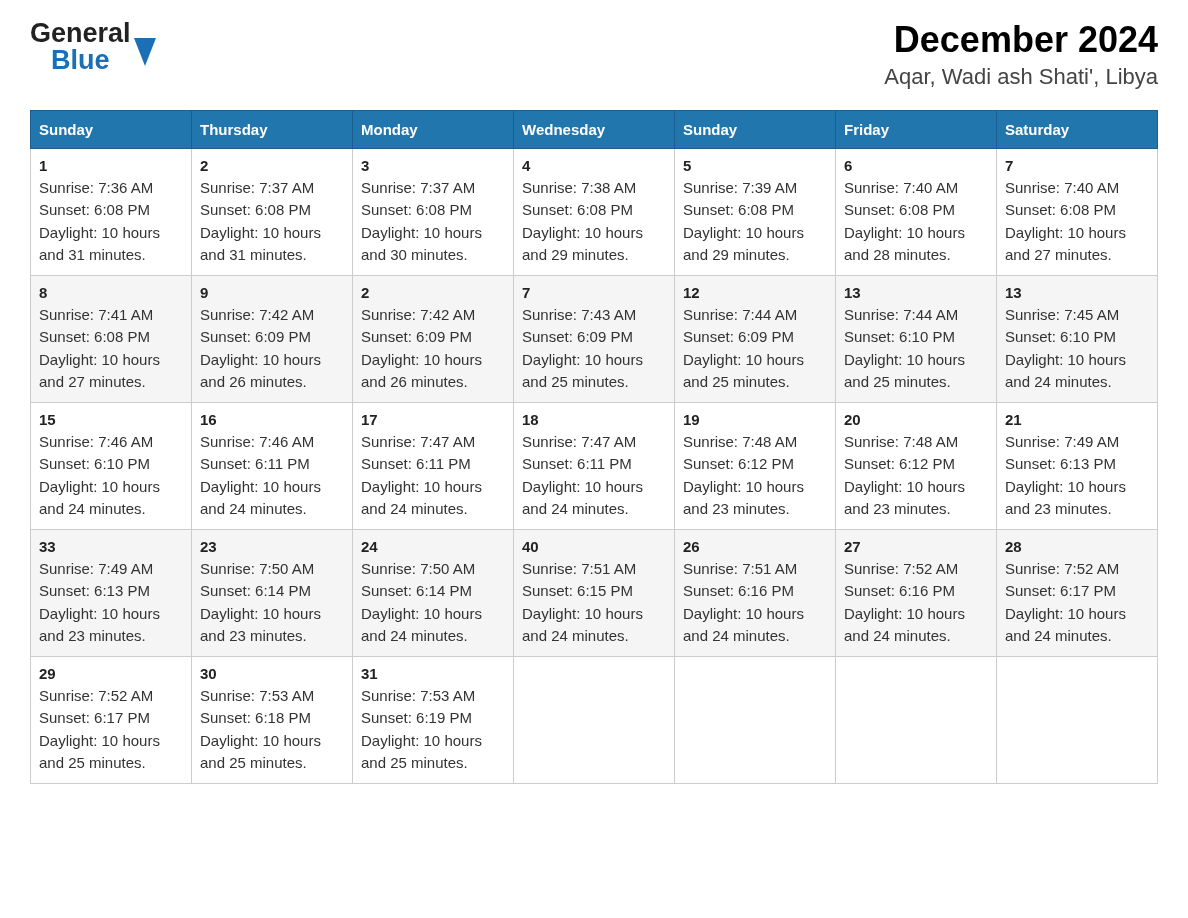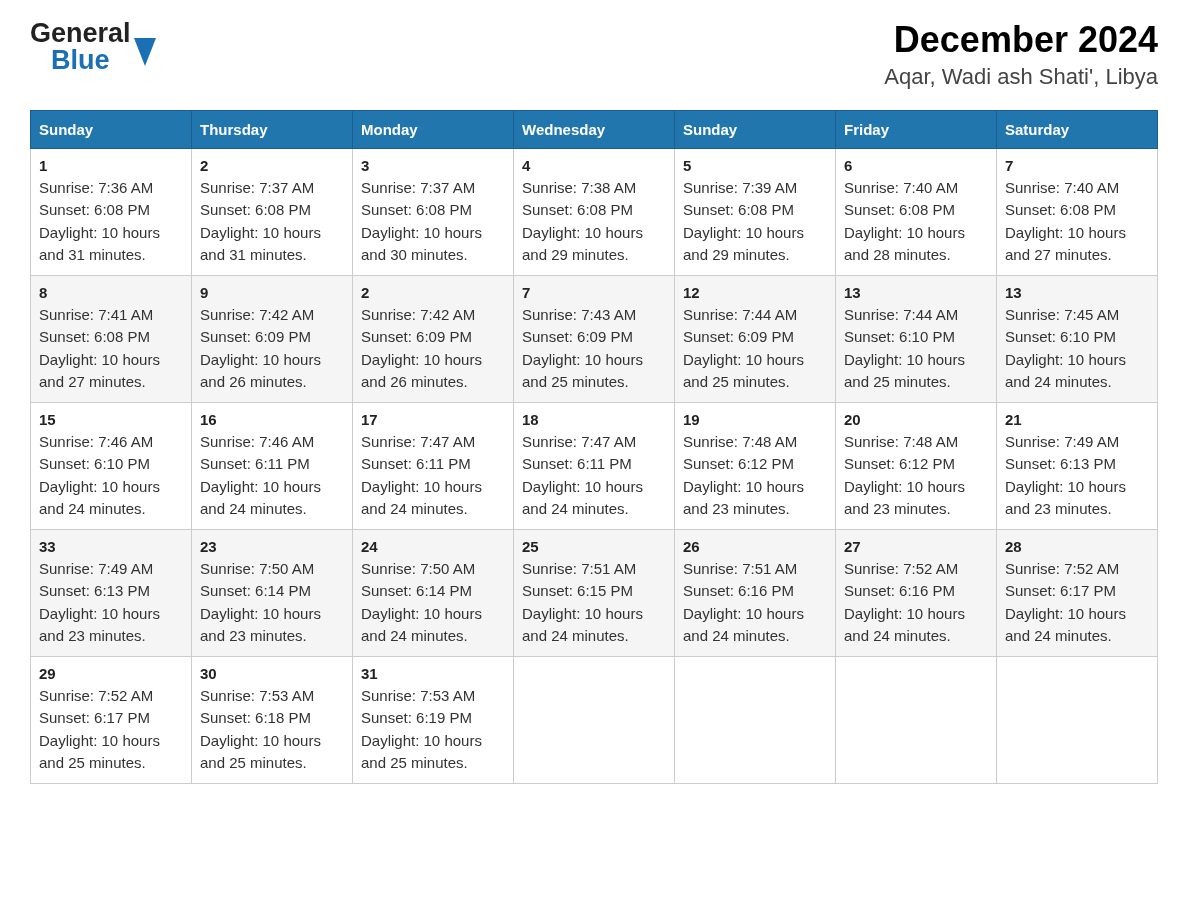--- a/index.html
+++ b/index.html
@@ -215,21 +215,21 @@
         </td>
         <td>
           <span class="day-num">23</span>
           <div class="day-info">Sunrise: 7:50 AM<br>Sunset: 6:14 PM<br>Daylight: 10 hours<br>and 23 minutes.</div>
         </td>
         <td>
           <span class="day-num">24</span>
           <div class="day-info">Sunrise: 7:50 AM<br>Sunset: 6:14 PM<br>Daylight: 10 hours<br>and 24 minutes.</div>
         </td>
         <td>
-          <span class="day-num">25</span>
+          <span class="day-num">40</span>
           <div class="day-info">Sunrise: 7:51 AM<br>Sunset: 6:15 PM<br>Daylight: 10 hours<br>and 24 minutes.</div>
         </td>
         <td>
           <span class="day-num">26</span>
           <div class="day-info">Sunrise: 7:51 AM<br>Sunset: 6:16 PM<br>Daylight: 10 hours<br>and 24 minutes.</div>
         </td>
         <td>
           <span class="day-num">27</span>
           <div class="day-info">Sunrise: 7:52 AM<br>Sunset: 6:16 PM<br>Daylight: 10 hours<br>and 24 minutes.</div>
         </td>

